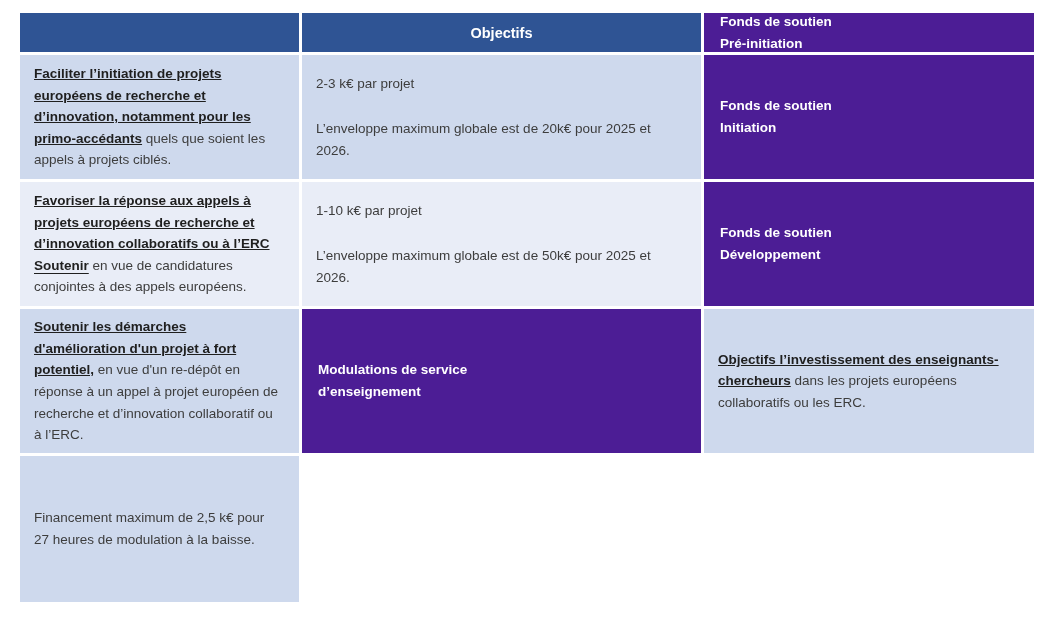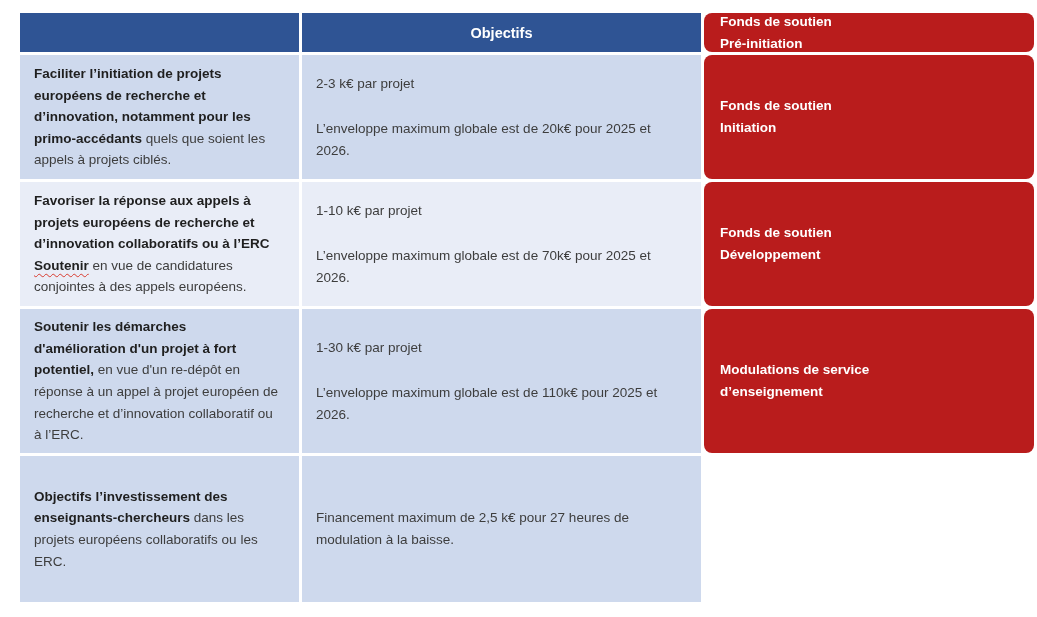--- a/index.html
+++ b/index.html
@@ -29,40 +29,39 @@
     box-sizing: border-box;
   }
   .hdr {
     background: #2F5494;
     color: #ffffff;
     font-weight: bold;
     font-size: 14.5px;
     justify-content: center;
   }
   .cat {
-    background: #b91c1c;
+    background: #4c1d95;
     color: #ffffff;
     font-weight: bold;
     font-size: 13.5px;
     line-height: 1.6;
     padding: 8px 14px 8px 16px;
-    border-radius: 8px;
   }
   .body-cell {
     font-size: 13.5px;
     line-height: 1.6;
     color: #3d3d3d;
     padding: 10px 18px 10px 14px;
   }
   .shade-a { background: #CED9ED; }
   .shade-b { background: #E9EDF7; }
   .body-cell p { margin: 0; }
   .body-cell p + p { margin-top: 24px; }
   .body-cell p:empty { display: none; }
-  .body-cell strong { color: #1f1f1f; }
+  .body-cell strong { color: #1f1f1f; text-decoration: underline; }
   .spellcheck-wavy {
     text-decoration: underline wavy #d83b2f;
     text-decoration-thickness: 1px;
     text-underline-offset: 3px;
   }
 </style>
 </head>
 <body>
 
 <div class="table-wrap">
@@ -93,38 +92,32 @@
       <div>Fonds de soutien</div>
       <div>Initiation</div>
     </div>
   </div>
   <div class="cell body-cell shade-b">
     <p><strong>Favoriser la réponse aux appels à projets européens de recherche et d’innovation collaboratifs ou à l’ERC </strong><strong class="spellcheck-wavy">Soutenir</strong><span> en vue de candidatures conjointes à des appels européens.</span></p>
   </div>
   <div class="cell body-cell shade-b">
     <div>
       <p>1-10 k€ par projet</p>
-      <p>L’enveloppe maximum globale est de 70k€ pour 2025 et 2026.</p>
+      <p>L’enveloppe maximum globale est de 50k€ pour 2025 et 2026.</p>
     </div>
   </div>
 
   <div class="cell cat">
     <div>
       <div>Fonds de soutien</div>
       <div>Développement</div>
     </div>
   </div>
   <div class="cell body-cell shade-a">
     <p><strong>Soutenir les démarches d'amélioration d'un projet à fort potentiel,</strong><span> en vue d'un re-dépôt en réponse à un appel à projet européen de recherche et d’innovation collaboratif ou à l’ERC.</span></p>
-  </div>
-  <div class="cell body-cell shade-a">
-    <div>
-      <p>1-30 k€ par projet</p>
-      <p>L’enveloppe maximum globale est de 110k€ pour 2025 et 2026.</p>
-    </div>
   </div>
 
   <div class="cell cat">
     <div>
       <div>Modulations de service</div>
       <div>d’enseignement</div>
     </div>
   </div>
   <div class="cell body-cell shade-a">
     <p><strong>Objectifs l’investissement des enseignants-chercheurs</strong><span> dans les projets européens collaboratifs ou les ERC.</span></p>

